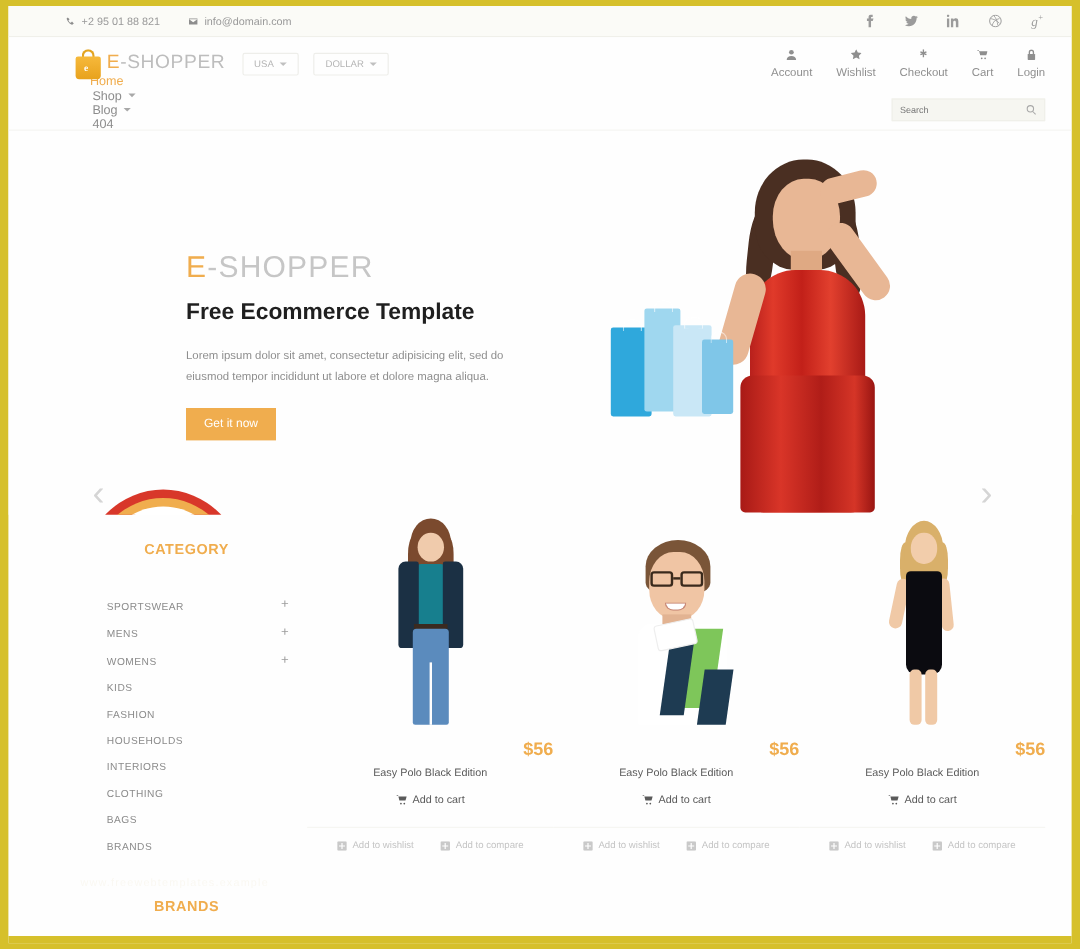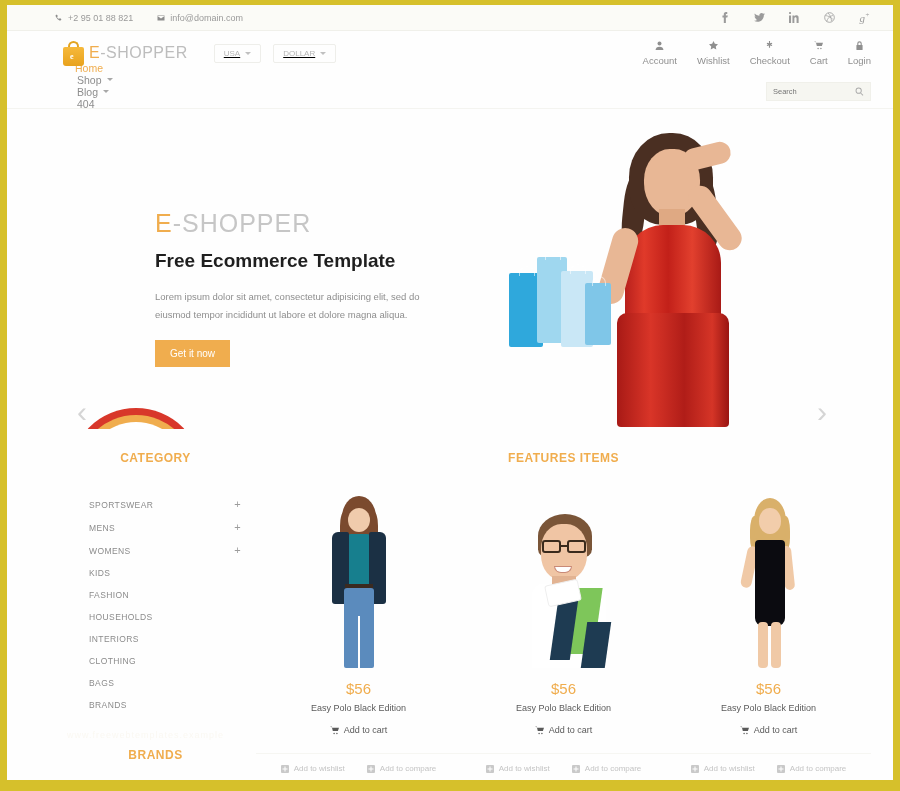--- a/index.html
+++ b/index.html
@@ -48,21 +48,21 @@
     position:absolute; top:0; left:5px; width:11px; height:9px;
     border:2.2px solid #e3a420; border-bottom:none;
     border-radius:6px 6px 0 0; background:transparent;
   }
   .bag-e {
     position:absolute; bottom:5px; left:7px; color:#fff;
     font-size:8px; font-weight:bold; font-family:"Liberation Serif",serif;
   }
   .logo-text { font-size:16px; color:#bdbdbd; letter-spacing:.5px; font-weight:300; }
   .logo-text b { color:#f0ad4e; font-weight:300; }
-  .selects { display:flex; gap:12px; margin-left:26px;text-decoration:underline; }
+  .selects { display:flex; gap:12px; margin-left:14px; }
   .sel {
     border:1px solid #eeeeea; border-radius:2px;
     padding:4px 9px; font-size:8px; color:#b5b5b5;
     display:flex; align-items:center; gap:5px; cursor:pointer; background:#fefefe;
   }
   .caret { width:0;height:0;border-left:3px solid transparent;border-right:3px solid transparent;border-top:3.5px solid #c0c0c0; }
   .hdr-right { margin-left:auto; display:flex; gap:20px; align-items:center; }
   .hdr-link { display:flex; align-items:center; gap:5px; font-size:9.5px; color:#8f8f8f; cursor:pointer; white-space:nowrap;flex-direction:column; }
   .hdr-link svg { width:9px; height:9px; fill:#8f8f8f; }
 
@@ -74,21 +74,21 @@
   }
   .nav-items { display:flex; gap:0;flex-direction:column; }
   .nav-item {
     font-size:10.5px; color:#8d8d8d; padding:0 14px;
     display:flex; align-items:center; gap:5px; cursor:pointer; white-space:nowrap;
   }
   .nav-item:first-child { padding-left:12px; }
   .nav-item.active { color:#f0ad4e; }
   .nav-caret { width:0;height:0;border-left:3px solid transparent;border-right:3px solid transparent;border-top:3.5px solid #a8a8a8; }
   .search-wrap {
-    margin-left:auto; width:105px; height:19px;
+    margin-left:auto; width:128px; height:19px;
     background:#f6f6f1; border:1px solid #f0f0ea;
     display:flex; align-items:center; padding:0 6px;
   }
   .search-wrap input {
     border:none; outline:none; background:transparent;
     font-size:7.5px; color:#b9b9b9; width:100%;
     font-family:"Liberation Sans", sans-serif;
   }
   .search-wrap svg { width:9px; height:9px; fill:#a9a9a9; flex:0 0 auto; }
 
@@ -167,21 +167,21 @@
     letter-spacing:1px; white-space:nowrap; overflow:hidden;
   }
   .brands-title { font-size:12px; font-weight:bold; color:#f0ad4e; text-align:center; margin-top:8px; letter-spacing:.5px; }
 
   .products { flex:1; }
   .prod-grid { display:flex; gap:0; }
   .prod {
     flex:1; text-align:center; position:relative;
   }
   .prod-img { height:175px; display:flex; align-items:flex-end; justify-content:center; }
-  .prod-price { font-size:15px; color:#f0ad4e; font-weight:normal; margin-top:12px; }
+  .prod-price { font-size:15px; color:#f0ad4e; font-weight:bold; margin-top:12px;text-align:right; }
   .prod-name { font-size:9px; color:#5a5a5a; margin-top:6px; }
   .prod-cart {
     margin-top:12px; font-size:9px; color:#5a5a5a;
     display:flex; align-items:center; justify-content:center; gap:5px; cursor:pointer;
   }
   .prod-cart svg { width:9px; height:9px; fill:#5a5a5a; }
   .prod-actions {
     display:flex; justify-content:center; gap:22px; margin-top:18px;
     border-top:1px solid #f6f6f2; padding-top:10px;
   }
@@ -441,21 +441,20 @@
         </div>
         <div class="cat-row">
           <span>BRANDS</span>
         </div>
       </div>
       <div class="watermark">www.freewebtemplates.example</div>
       <div class="brands-title">BRANDS</div>
     </div>
 
     <div class="products">
-      <div class="sec-title">FEATURES ITEMS</div>
 
       <div class="prod-grid">
 
         <div class="prod">
           <div class="prod-img">
             <div class="fig f1">
               <div class="hairL"></div>
                 <div class="hairR"></div>
               <div class="hair"></div>
                 <div class="facefg"></div>

